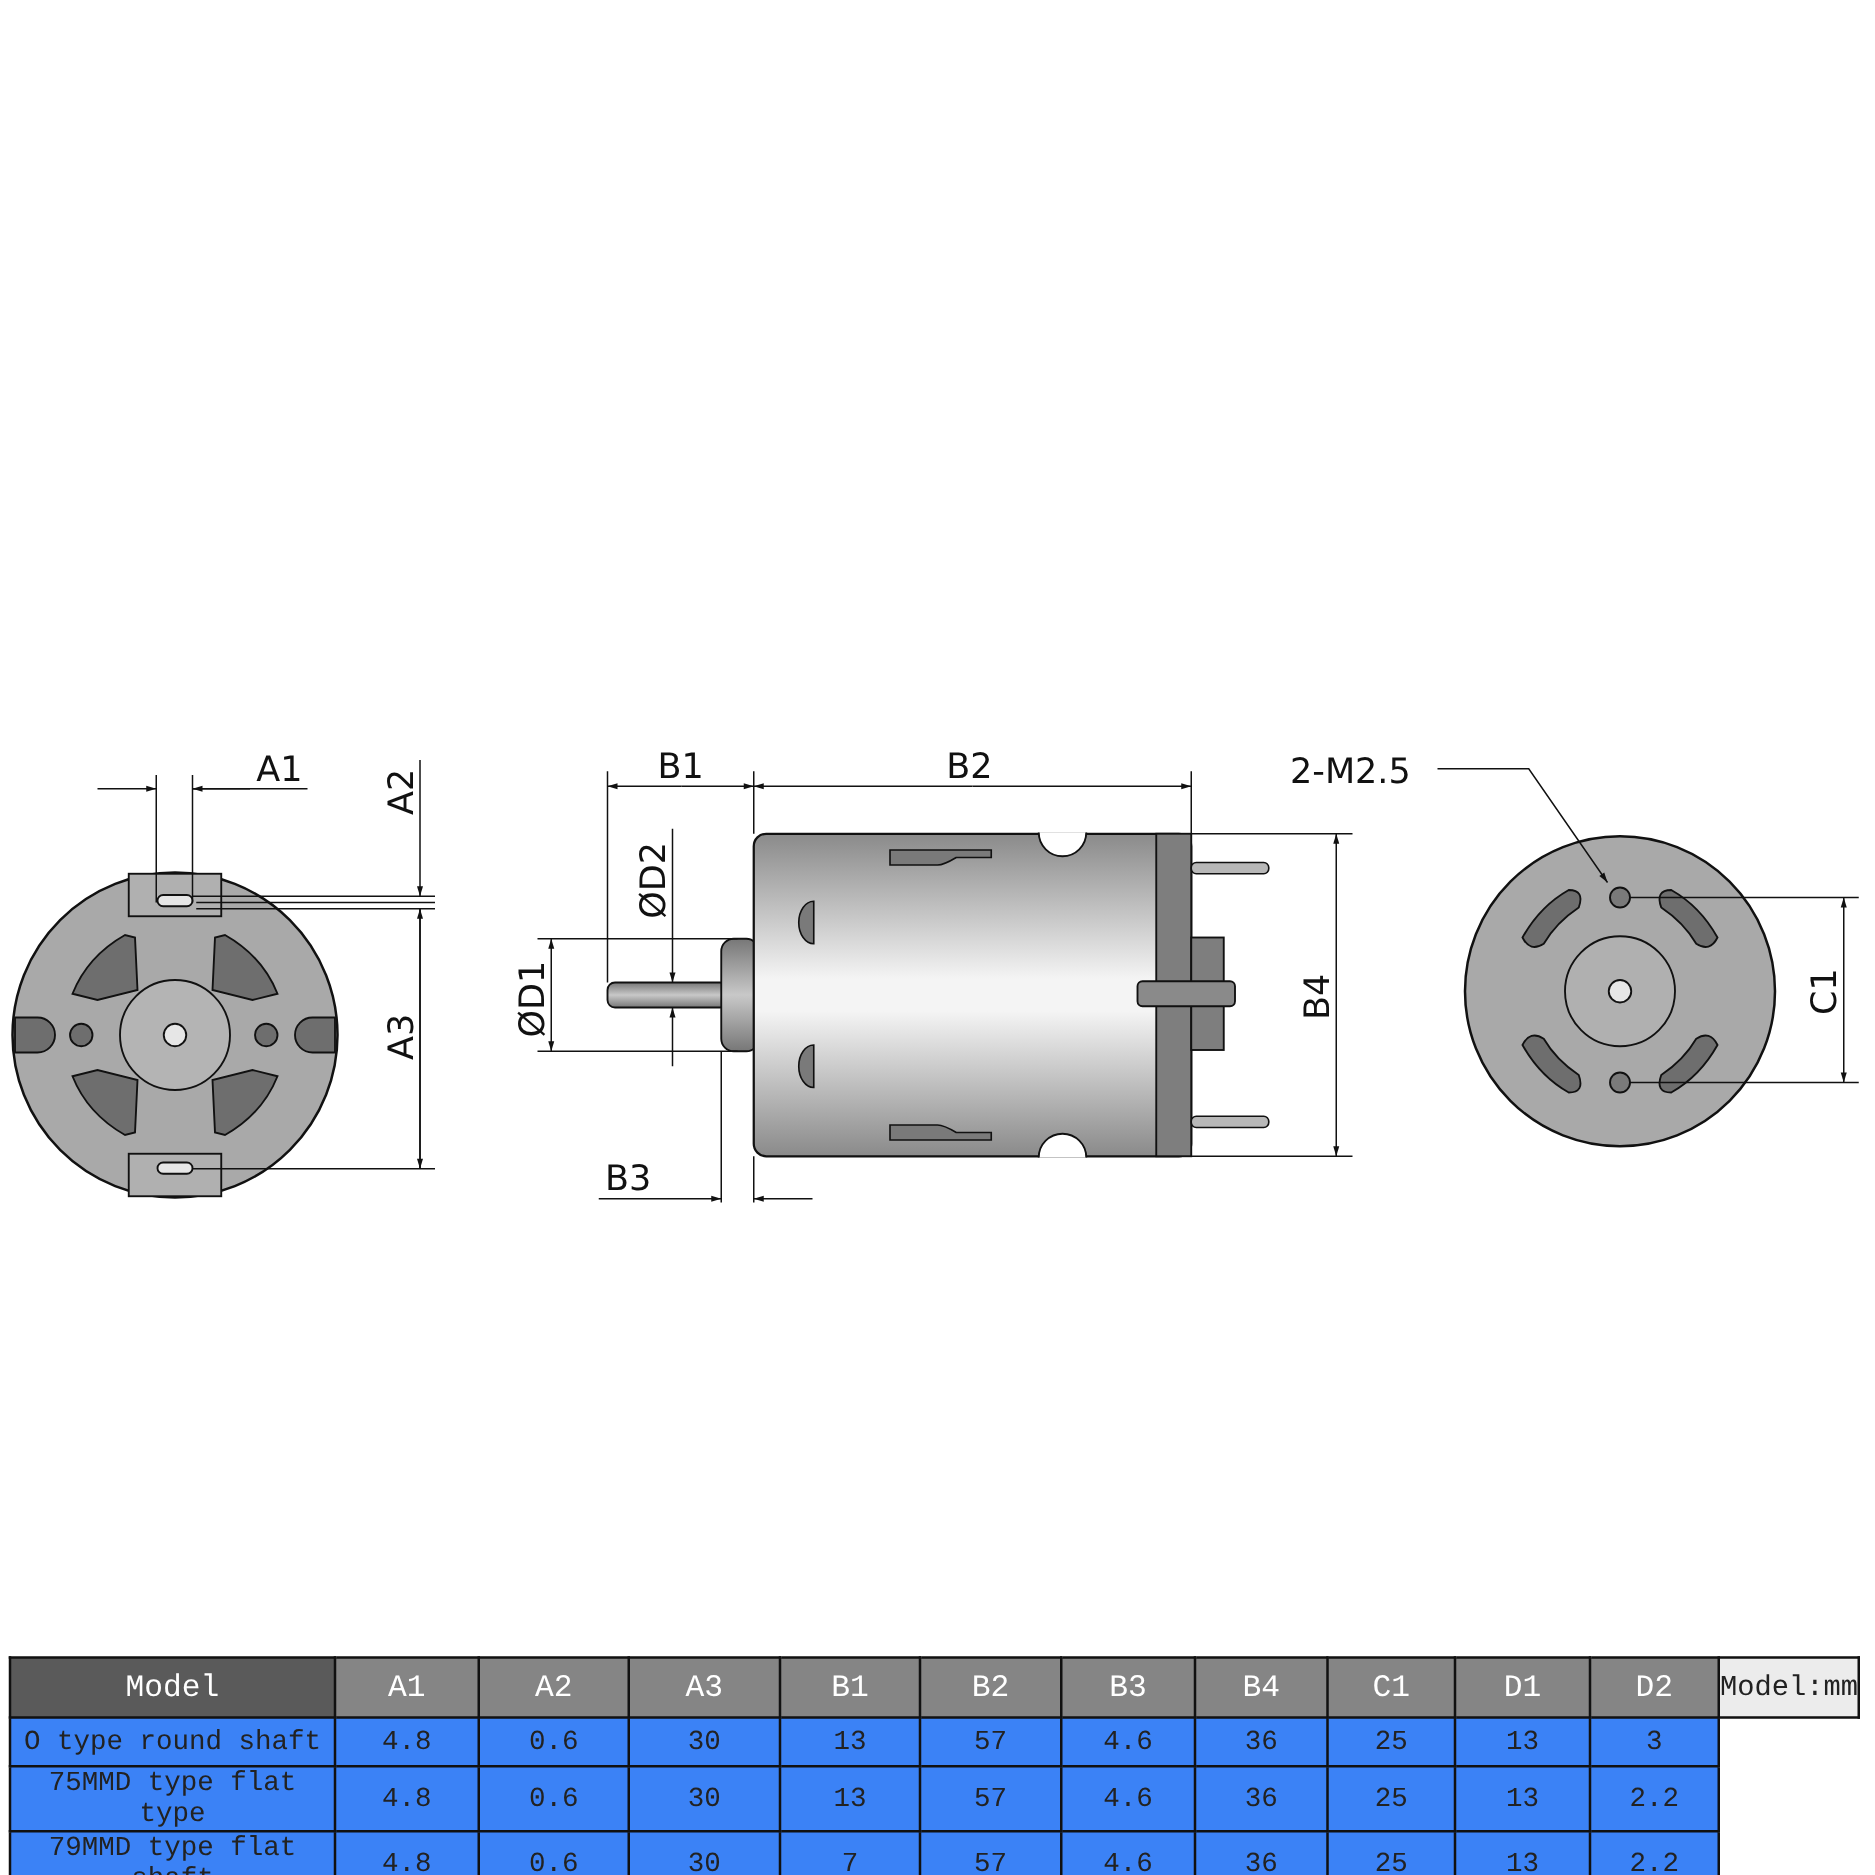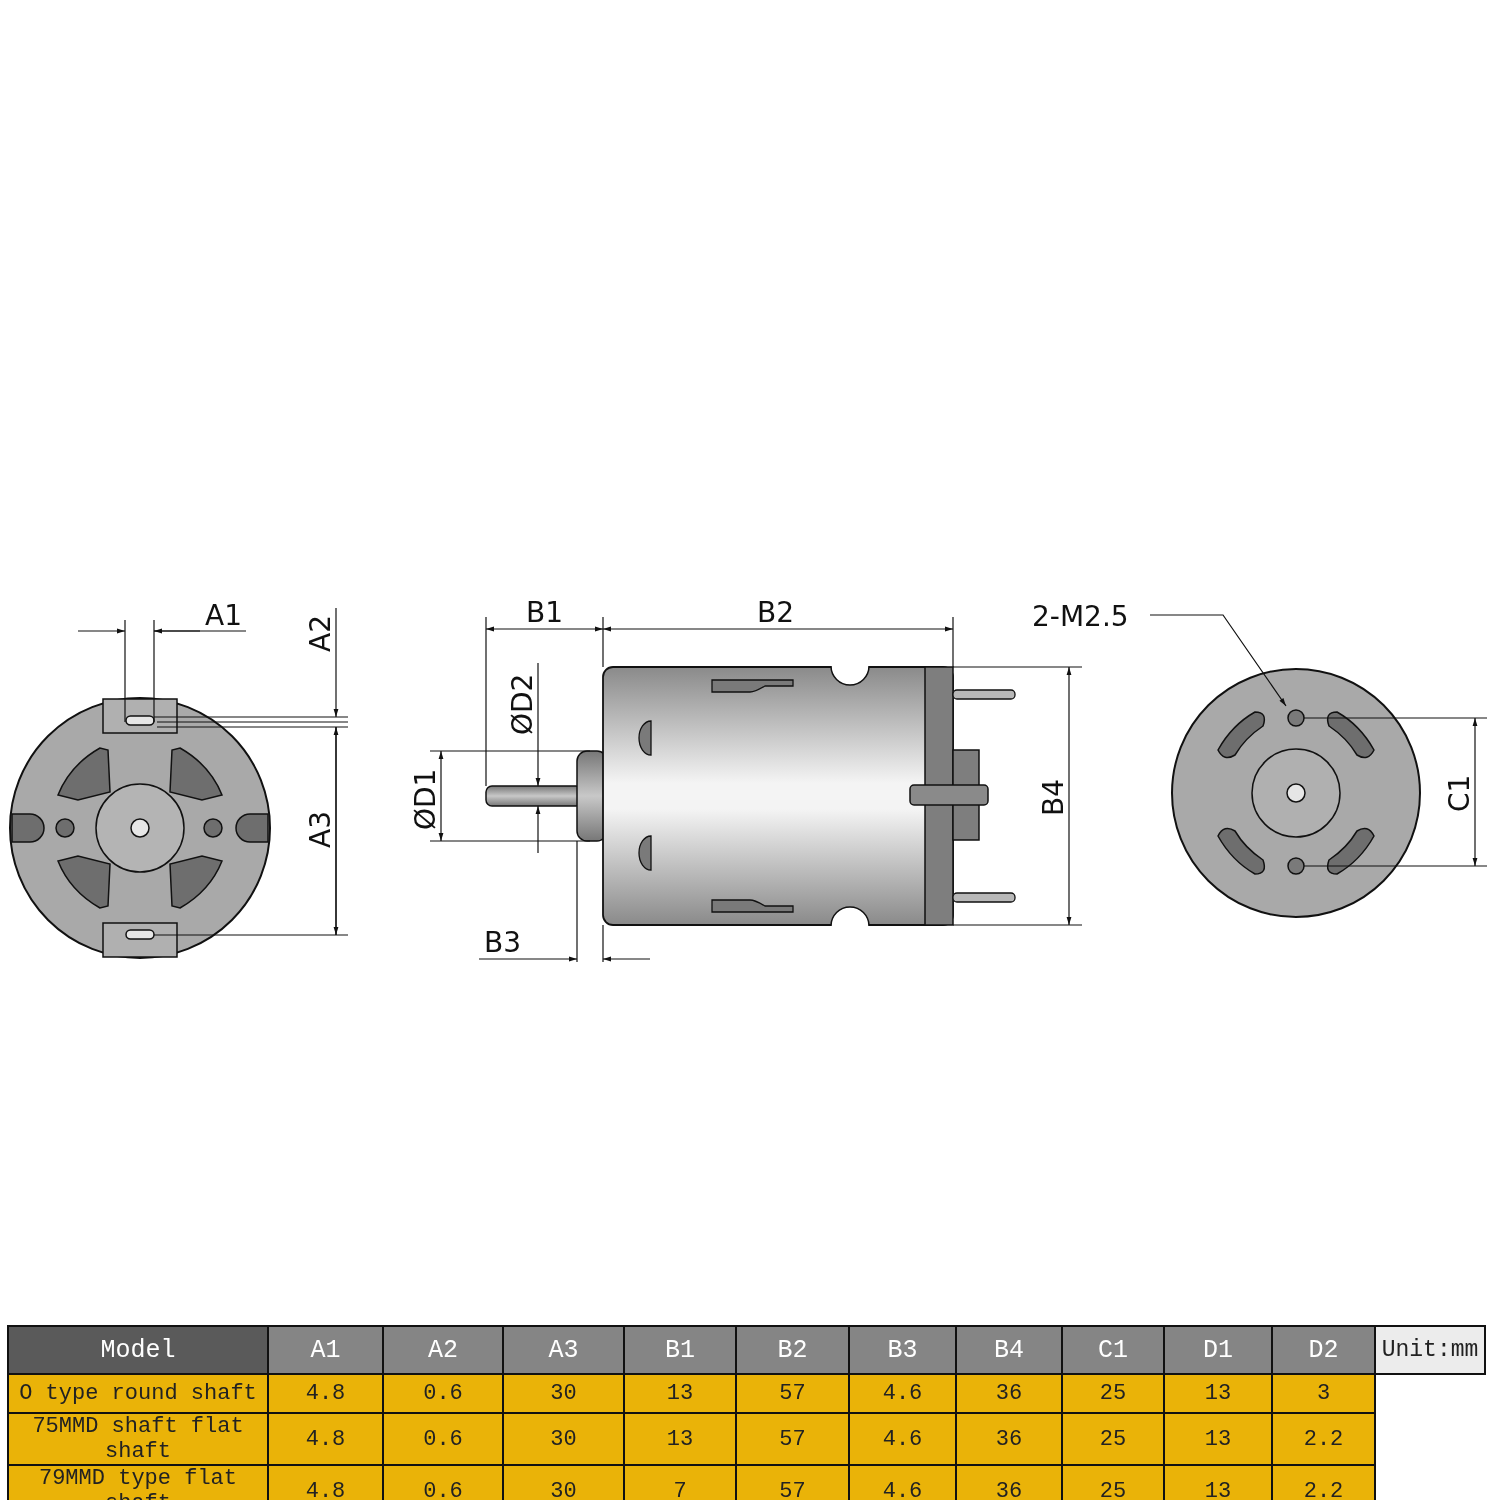--- a/index.html
+++ b/index.html
@@ -3,21 +3,21 @@
 <meta charset="utf-8">
 <style>
   html, body { margin:0; padding:0; background:#ffffff; }
   body { width:1500px; height:1500px; position:relative; overflow:hidden; font-family:"Liberation Sans", sans-serif; }
   #drawing { position:absolute; left:0; top:0; width:1500px; height:1100px; }
   .lbl { font-family:"DejaVu Sans", sans-serif; font-size:28px; fill:#111; }
   #spec-table { position:absolute; left:7px; top:1285px; border-collapse:collapse; font-family:Liberation Mono, monospace;margin-top:40px; }
   #spec-table td, #spec-table th { border:2px solid #111; text-align:center; padding:0; font-weight:normal; }
   #spec-table th { height:46px; color:#fff; font-size:25px; background:#858585; }
   #spec-table th.model-h { background:#5a5a5a; }
-  #spec-table td { height:37px; font-size:22px; color:#222; background:#eab308; }
+  #spec-table td { height:37px; font-size:22px; color:#222; background:#3b82f6; }
   #spec-table td.unit { font-size:23px; background:#ececec; }
 </style>
 </head>
 <body>
 
 <svg id="drawing" viewBox="0 0 1500 1100" xmlns="http://www.w3.org/2000/svg">
   <defs>
     <linearGradient id="body-grad" x1="0" y1="0" x2="0" y2="1">
       <stop offset="0" stop-color="#8a8a8a"></stop>
       <stop offset="0.45" stop-color="#f4f4f4"></stop>
@@ -154,39 +154,39 @@
       <th style="width:113px">A1</th>
       <th style="width:118px">A2</th>
       <th style="width:119px">A3</th>
       <th style="width:110px">B1</th>
       <th style="width:111px">B2</th>
       <th style="width:105px">B3</th>
       <th style="width:104px">B4</th>
       <th style="width:100px">C1</th>
       <th style="width:106px">D1</th>
       <th style="width:101px">D2</th>
-      <td class="unit" rowspan="4" style="width:108px">Unit:mm</td>
+      <td class="unit" rowspan="4" style="width:108px">Model:mm</td>
     </tr>
   </thead>
   <tbody>
     <tr>
       <td>O type round shaft</td>
       <td>4.8</td>
       <td>0.6</td>
       <td>30</td>
       <td>13</td>
       <td>57</td>
       <td>4.6</td>
       <td>36</td>
       <td>25</td>
       <td>13</td>
       <td>3</td>
     </tr>
     <tr>
-      <td>75MMD shaft flat shaft</td>
+      <td>75MMD type flat type</td>
       <td>4.8</td>
       <td>0.6</td>
       <td>30</td>
       <td>13</td>
       <td>57</td>
       <td>4.6</td>
       <td>36</td>
       <td>25</td>
       <td>13</td>
       <td>2.2</td>

